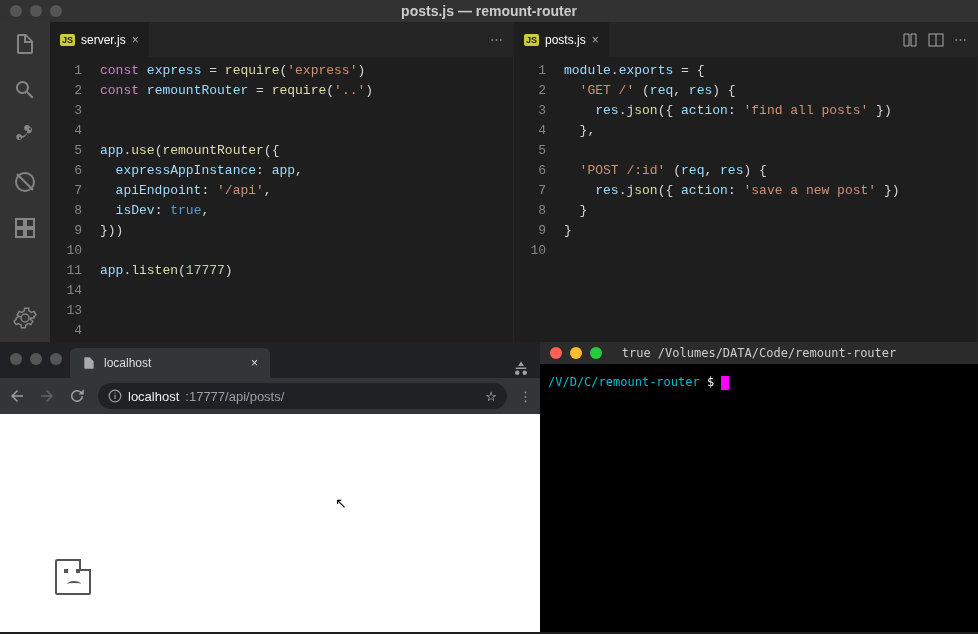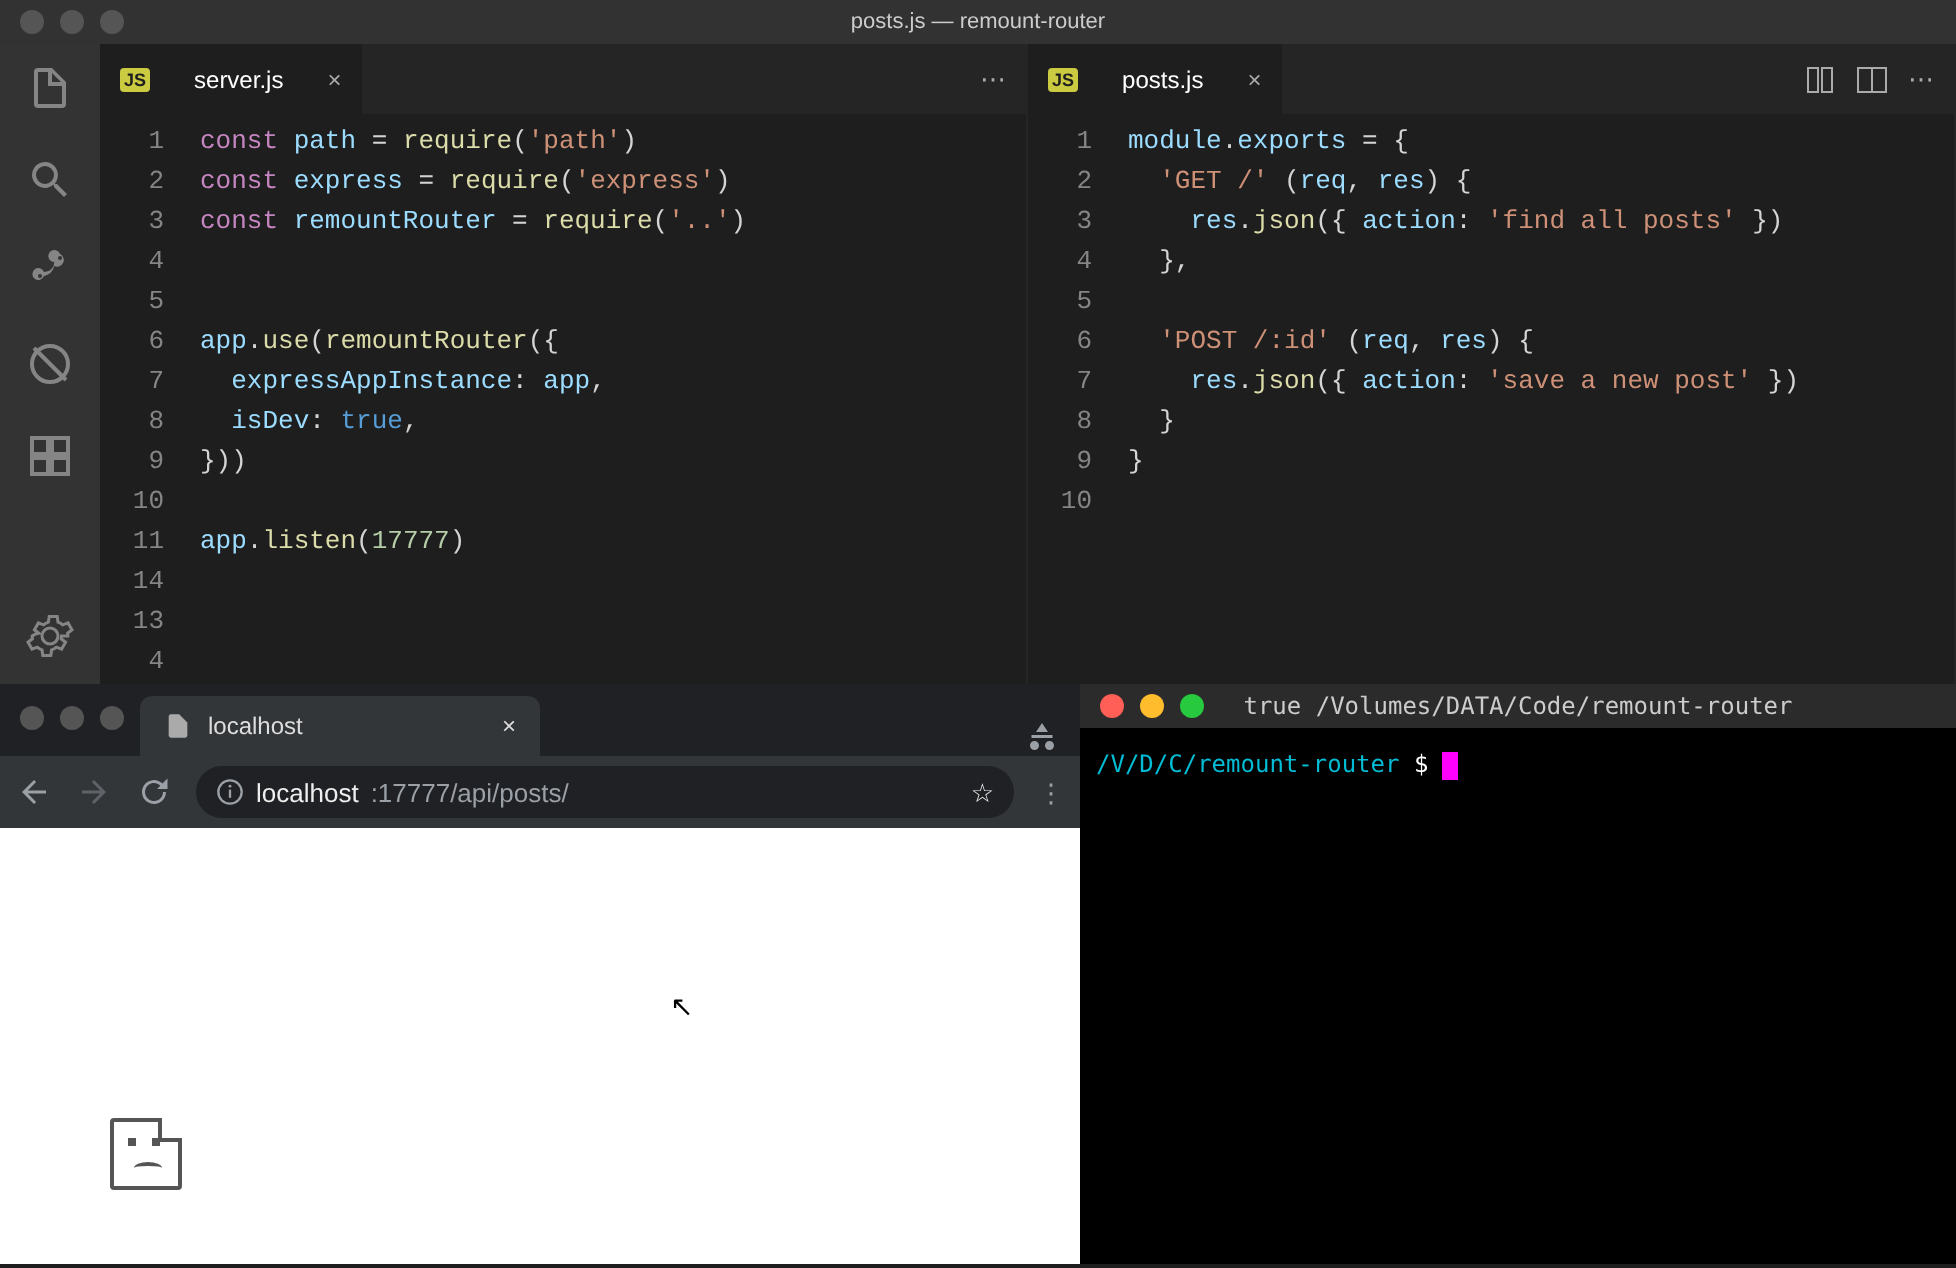--- a/index.html
+++ b/index.html
@@ -27,22 +27,23 @@
   left: 0;
 }
 .traffic-light {
   width: 12px; height: 12px; border-radius: 50%;
 }
 .tl-close { background: #555; }
 .tl-min { background: #555; }
 .tl-max { background: #555; }
 .titlebar-title {
   color: #ccc;
-  font-size: 11px;
+  font-size: 14px;
   margin: 0 auto;
+  font-weight: bold;
 }
 .editor-row {
   display: flex;
   height: 320px;
   background: #1e1e1e;
 }
 .activity-bar {
   width: 50px;
   background: #333333;
   display: flex;
@@ -69,21 +70,21 @@
   display: flex;
   align-items: center;
 }
 .tab {
   display: flex;
   align-items: center;
   padding: 0 10px;
   height: 100%;
   background: #1e1e1e;
   color: #fff;
-  gap: 22px;
+  gap: 6px;
   font-size: 12px;
 }
 .tab .js-badge {
   background: #cbcb41;
   color: #1e1e1e;
   font-size: 9px;
   font-weight: bold;
   padding: 1px 2px;
   border-radius: 2px;
 }
@@ -306,27 +307,27 @@
           <div>7</div>
           <div>8</div>
           <div>9</div>
           <div>10</div>
           <div>11</div>
           <div>14</div>
           <div>13</div>
           <div>4</div>
         </div>
       <div class="code" id="code-left">
-          <div><span class="k">const</span><span class="p"> </span><span class="v">path</span><span class="p"> = </span><span class="fn">require</span><span class="p">(</span><span class="s">'path'</span><span class="p">)</span></div>
           <div><span class="k">const</span><span class="p"> </span><span class="v">express</span><span class="p"> = </span><span class="fn">require</span><span class="p">(</span><span class="s">'express'</span><span class="p">)</span></div>
           <div><span class="k">const</span><span class="p"> </span><span class="v">remountRouter</span><span class="p"> = </span><span class="fn">require</span><span class="p">(</span><span class="s">'..'</span><span class="p">)</span></div>
           <div>&nbsp;</div>
           <div>&nbsp;</div>
           <div><span class="v">app</span><span class="p">.</span><span class="fn">use</span><span class="p">(</span><span class="fn">remountRouter</span><span class="p">({</span></div>
           <div><span class="p">  </span><span class="v">expressAppInstance</span><span class="p">: </span><span class="v">app</span><span class="p">,</span></div>
+          <div><span class="p">  </span><span class="v">apiEndpoint</span><span class="p">: </span><span class="s">'/api'</span><span class="p">,</span></div>
           <div><span class="p">  </span><span class="v">isDev</span><span class="p">: </span><span class="c">true</span><span class="p">,</span></div>
           <div><span class="p">}))</span></div>
           <div>&nbsp;</div>
           <div><span class="v">app</span><span class="p">.</span><span class="fn">listen</span><span class="p">(</span><span class="n">17777</span><span class="p">)</span></div>
         </div>
     </div>
   </div>
 
   <div class="editor-col">
     <div class="tabs">

